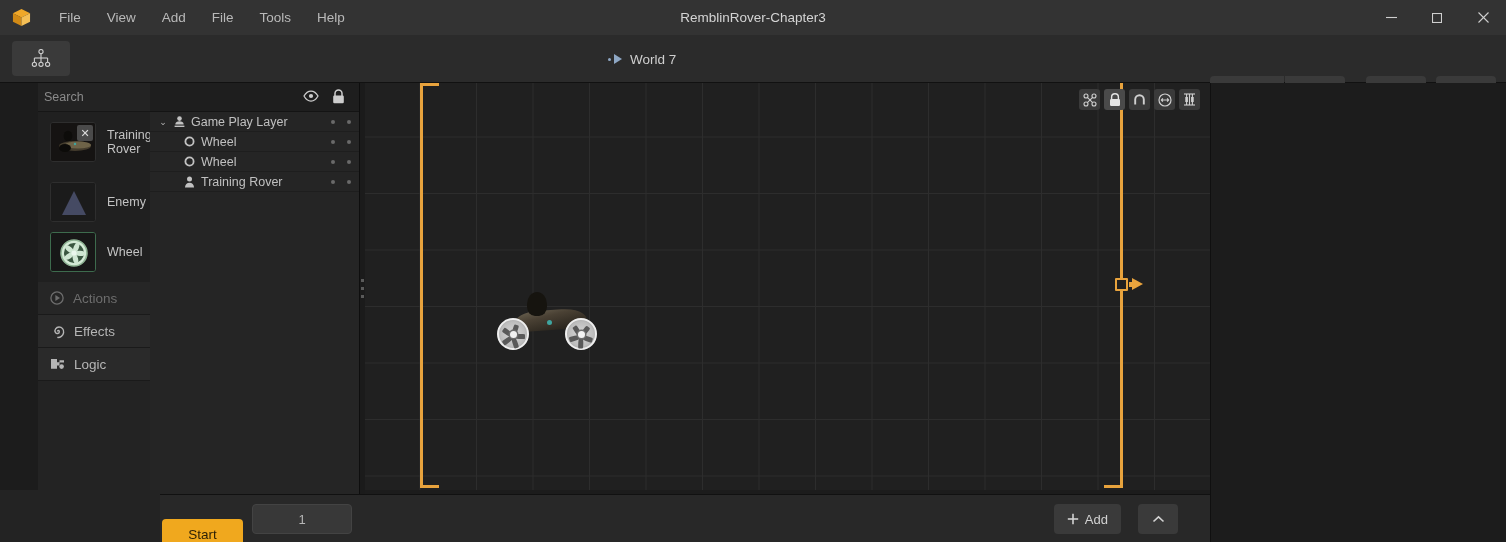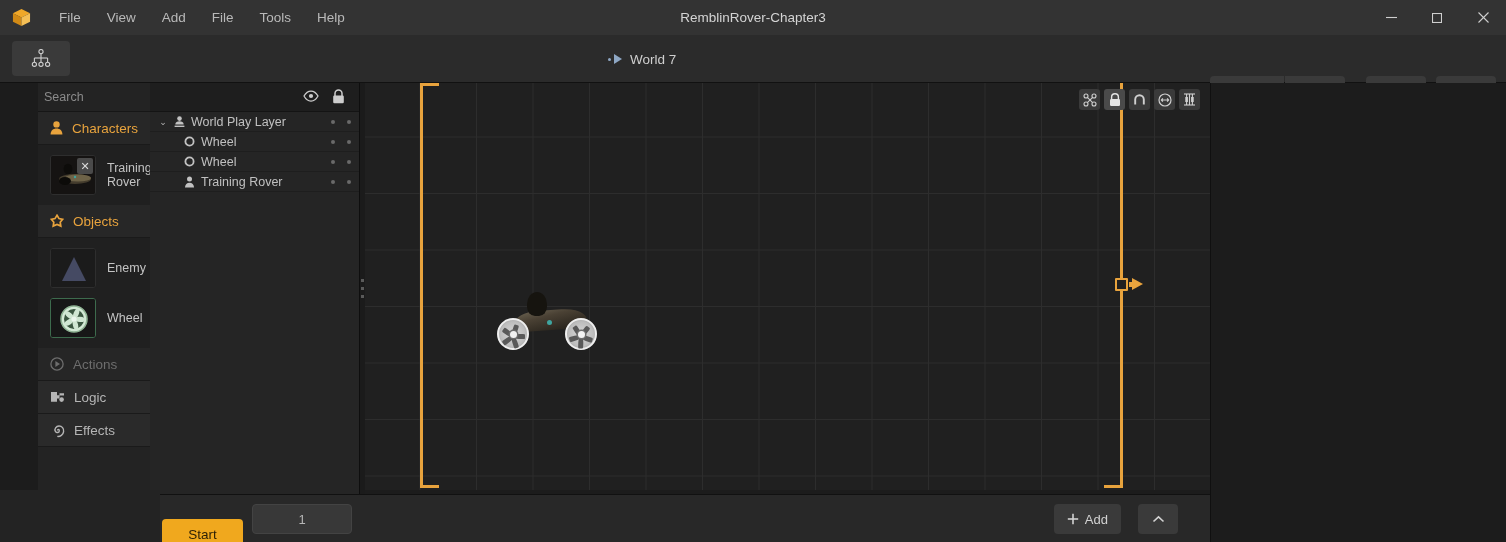--- a/index.html
+++ b/index.html
@@ -390,56 +390,37 @@
       </span>
     </div>
   </div>
 
   <div class="sidebar">
     <div class="search-row">
       <input placeholder="Search" style="">
 
     </div>
 
-    <div class="cat-header accent">
-      <span>
-        <svg width="13" height="14" viewBox="0 0 13 14" fill="#e8a33d">
-          <circle cx="6.5" cy="3.4" r="3.2"></circle>
-          <path d="M0.6 13.6 C0.6 9.6 3.2 7.6 6.5 7.6 C9.8 7.6 12.4 9.6 12.4 13.6 Z"></path>
-        </svg>
-      </span>
-      <span class="cat-label">Characters</span>
-      <span class="chev up"></span>
-    </div>
     <div class="asset-list">
       <div class="asset-row">
         <div class="thumb">
           <svg width="46" height="40" viewBox="0 0 46 40">
             <rect width="46" height="40" fill="#151312"></rect>
             <ellipse cx="24" cy="23" rx="16" ry="5" fill="#443c2d"></ellipse>
             <ellipse cx="27" cy="22" rx="13" ry="3.6" fill="#6e6348"></ellipse>
             <ellipse cx="17" cy="13" rx="4.4" ry="5.2" fill="#0d0c0a"></ellipse>
             <ellipse cx="14" cy="25" rx="6" ry="4" fill="#0c0b09"></ellipse>
             <circle cx="24" cy="21" r="1.2" fill="#3fa5a0"></circle>
           </svg>
           <div class="thumb-x">✕</div>
         </div>
         <div class="asset-name">Training Rover</div>
       </div>
     </div>
 
-    <div class="cat-header accent">
-      <span>
-        <svg width="14" height="14" viewBox="0 0 14 14" fill="none" stroke="#e8a33d" stroke-width="1.7">
-          <path d="M7 1.3 L9 4.6 L12.7 5.3 L10.2 8.2 L10.8 12 L7 10.4 L3.2 12 L3.8 8.2 L1.3 5.3 L5 4.6 Z"></path>
-        </svg>
-      </span>
-      <span class="cat-label">Objects</span>
-      <span class="chev up"></span>
-    </div>
     <div class="asset-list">
       <div class="asset-row">
         <div class="thumb">
           <svg width="46" height="40" viewBox="0 0 46 40">
             <rect width="46" height="40" fill="#1b1b1b"></rect>
             <polygon points="23,8 35,32 11,32" fill="#454a63"></polygon>
           </svg>
         </div>
         <div class="asset-name">Enemy</div>
       </div>
@@ -468,36 +449,36 @@
         <svg width="14" height="14" viewBox="0 0 14 14">
           <circle cx="7" cy="7" r="6.1" fill="none" stroke="#6d6d6d" stroke-width="1.3"></circle>
           <polygon points="5.4,4.1 10,7 5.4,9.9" fill="#6d6d6d"></polygon>
         </svg>
       </span>
       <span class="cat-label">Actions</span>
     </div>
 
     <div class="cat-header plain">
       <span>
+        <svg width="15" height="15" viewBox="0 0 15 15" fill="none" stroke="#b5b5b5" stroke-width="1.4">
+          <path d="M7.5 7.5 C7.5 6 9.3 6 9.3 7.7 C9.3 9.8 6.6 10.2 5.4 8.3 C4 6.1 6.1 3 9 3 C12 3 14 5.6 13.6 8.6 C13.2 11.8 10.2 13.8 7.3 13.4"></path>
+        </svg>
+      </span>
+      <span class="cat-label">Effects</span>
+      <span class="chev down"></span>
+    </div>
+
+    <div class="cat-header plain">
+      <span>
         <svg width="15" height="14" viewBox="0 0 15 14" fill="#b5b5b5">
           <path d="M1 2 L7 2 L7 5.2 L9.5 5.2 L9.5 3.2 L14 3.2 L14 5.6 L9.5 5.6 L9.5 8.4 L7 8.4 L7 11.8 L1 11.8 Z"></path>
           <circle cx="11.6" cy="9.6" r="2.3"></circle>
         </svg>
       </span>
       <span class="cat-label">Logic</span>
-      <span class="chev down"></span>
-    </div>
-
-    <div class="cat-header plain">
-      <span>
-        <svg width="15" height="15" viewBox="0 0 15 15" fill="none" stroke="#b5b5b5" stroke-width="1.4">
-          <path d="M7.5 7.5 C7.5 6 9.3 6 9.3 7.7 C9.3 9.8 6.6 10.2 5.4 8.3 C4 6.1 6.1 3 9 3 C12 3 14 5.6 13.6 8.6 C13.2 11.8 10.2 13.8 7.3 13.4"></path>
-        </svg>
-      </span>
-      <span class="cat-label">Effects</span>
       <span class="chev down"></span>
     </div>
 
     <div class="sb-scroll"></div>
   </div>
 
   <div class="hier">
     <div class="hier-head">
       <span class="eye">
         <svg width="16" height="12" viewBox="0 0 16 12" fill="none" stroke="#cdcdcd" stroke-width="1.25">
@@ -515,21 +496,21 @@
 
     <div class="hier-row" style="padding-left:6px;">
       <span class="caret">⌄</span>
       <span class="ticon">
         <svg width="11" height="12" viewBox="0 0 11 12" fill="#c2c2c2">
           <circle cx="5.5" cy="2.6" r="2.3"></circle>
           <path d="M1.3 8.4 C1.3 6.2 3.2 5.3 5.5 5.3 C7.8 5.3 9.7 6.2 9.7 8.4 Z"></path>
           <rect x="0.6" y="9.6" width="9.8" height="1.4"></rect>
         </svg>
       </span>
-      <span class="hlabel">World Play Layer</span>
+      <span class="hlabel">Game Play Layer</span>
       <span class="dots">
           <i></i>
           <i></i>
         </span>
     </div>
 
     <div class="hier-row" style="padding-left:30px;">
       <span class="ticon">
         <svg width="11" height="11" viewBox="0 0 11 11">
             <circle cx="5.5" cy="5.5" r="4.1" fill="none" stroke="#c2c2c2" stroke-width="1.8"></circle>

